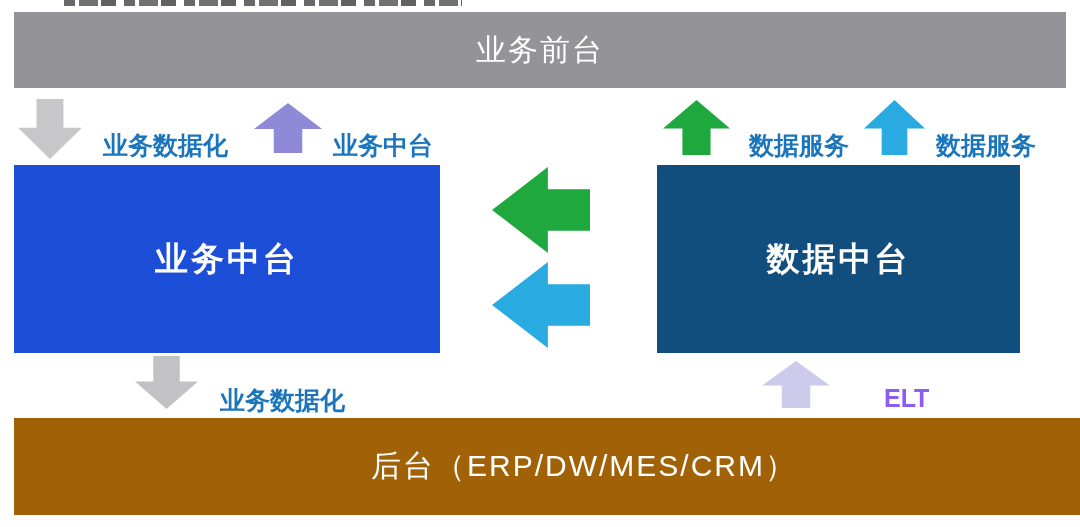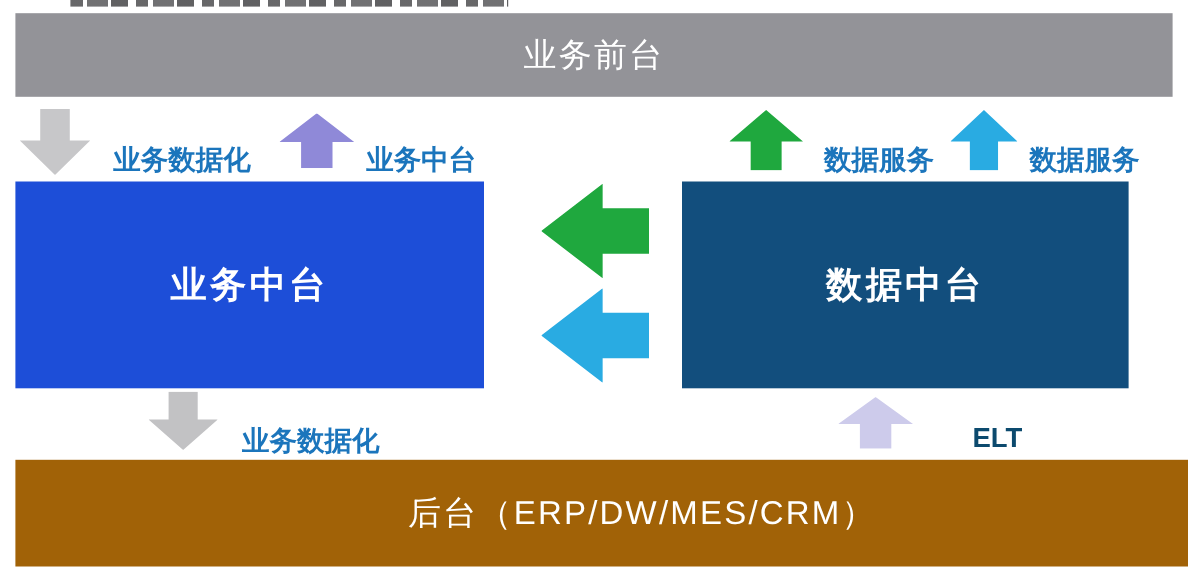--- a/index.html
+++ b/index.html
@@ -46,21 +46,21 @@
     height: 188px;
     display: flex;
     align-items: center;
     justify-content: center;
     color: #ffffff;
     font-size: 33px;
     font-weight: bold;
     letter-spacing: 3px;
   }
   .box.left  { left: 14px;  width: 426px; }
-  .box.right { left: 620px; width: 406px; }
+  .box.right { left: 657px; width: 363px; }
   .arrow { position: absolute; display: block; }
   .arrow.up {
     clip-path: polygon(50% 0, 100% 52%, 71% 52%, 71% 100%, 29% 100%, 29% 52%, 0 52%);
   }
   .arrow.down {
     clip-path: polygon(29% 0, 71% 0, 71% 48%, 100% 48%, 50% 100%, 0 48%, 29% 48%);
   }
   .arrow.left {
     clip-path: polygon(0 50%, 57% 0, 57% 26%, 100% 26%, 100% 74%, 57% 74%, 57% 100%);
   }
@@ -104,19 +104,19 @@
     <span>数据中台</span>
   </div>
 
   <span class="arrow left" style="left: 492px; top: 167px; width: 98px; height: 86px; background-color: rgb(31, 168, 62);"></span>
   <span class="arrow left" style="left: 492px; top: 262px; width: 98px; height: 86px; background-color: rgb(41, 171, 226);"></span>
 
   <span class="arrow down" style="left: 135px; top: 356px; width: 63px; height: 53px; background-color: rgb(194, 194, 196);"></span>
   <span class="flow-label" style="left: 220px; top: 368px; color: rgb(27, 117, 188);">业务数据化</span>
 
   <span class="arrow up" style="left: 762px; top: 361px; width: 68px; height: 47px; background-color: rgb(205, 203, 235);"></span>
-  <span class="flow-label" style="left: 884px; top: 368px; color: #0c4a6e;">ELT</span>
+  <span class="flow-label" style="left: 884px; top: 368px; color: #8b5cf6;">ELT</span>
 
   <div class="bar bottom" style="background-color: #a16207; color: rgb(255, 255, 255); padding-left: 44px;">
     <span>后台（ERP/DW/MES/CRM）</span>
   </div>
 
 </div>
 
 </body></html>

